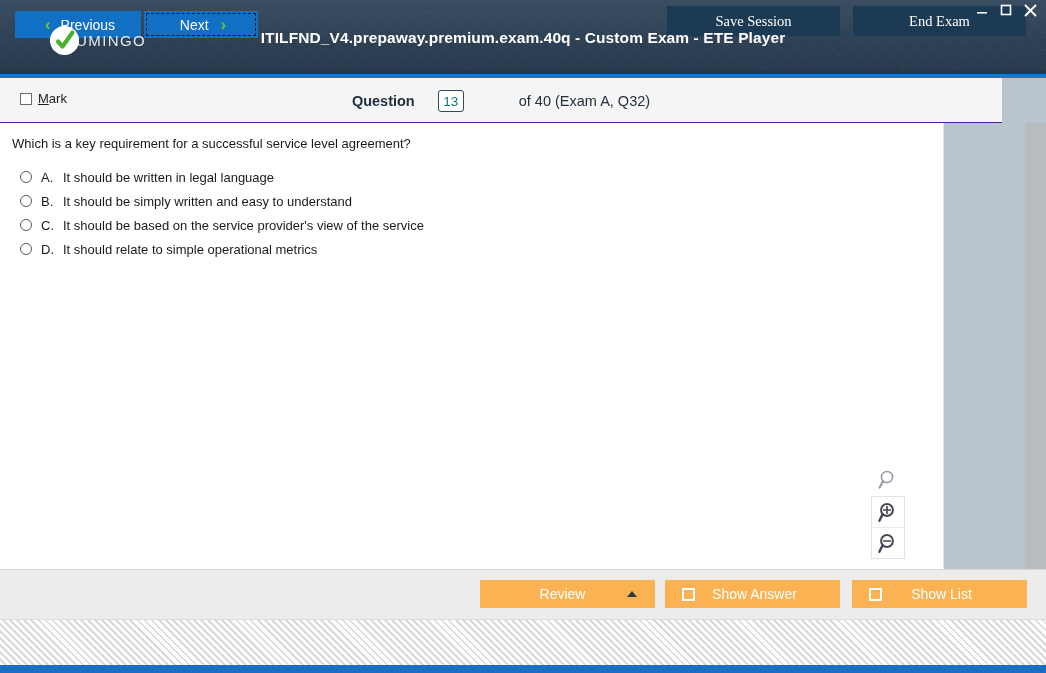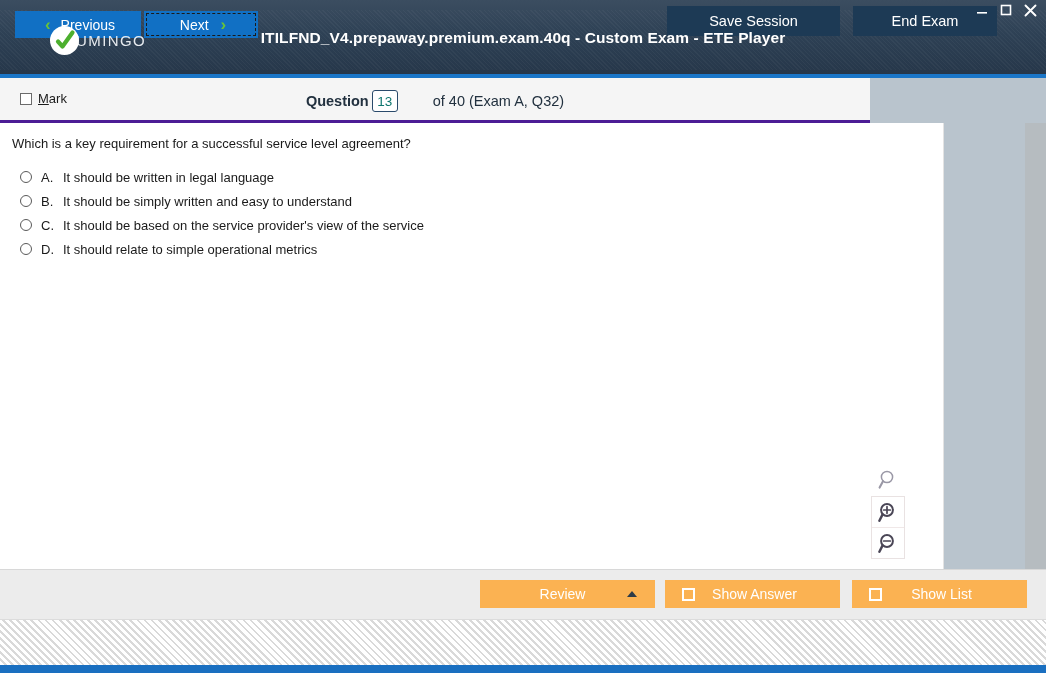--- a/index.html
+++ b/index.html
@@ -95,24 +95,24 @@
     font-size: 15.5px;
     font-weight: bold;
     z-index: 3;
     letter-spacing: 0.1px;
   }
 
   
   .qheader {
     position: absolute;
     left: 0; top: 78px;
-    width: 870px;
+    width: 1002px;
     height: 45px;
     background: #f5f5f5;
-    border-bottom: 3px solid #4c1d95;
+    border-bottom: 1px solid #4c1d95;
     box-sizing: border-box;
   }
   .mark-wrap {
     position: absolute;
     left: 20px;
     top: 13px;
     display: flex;
     align-items: center;
     gap: 6px;
     cursor: default;
@@ -130,21 +130,21 @@
   }
   .mark-label u { text-decoration: underline; }
 
   .qcounter {
     position: absolute;
     left: 0; right: 0;
     top: 12px;
     display: flex;
     align-items: center;
     justify-content: center;
-    gap: 3px;
+    gap: 23px;
     font-size: 14.5px;
     color: #22313f;
   }
   .qcounter .lbl { font-weight: bold; }
   .qnum-box {
     border: 1px solid #2a4a6b;
     border-radius: 3px;
     background: #ffffff;
     min-width: 16px;
     height: 20px;
@@ -345,29 +345,29 @@
     box-sizing: border-box;
   }
   .btn-dark {
     position: absolute;
     top: 6px;
     height: 30px;
     background: #1d3a55;
     color: #ffffff;
     border: none;
     font-size: 14.5px;
-    font-family: Liberation Sans, sans-serif;
+    font-family: Liberation Serif, serif;
     display: flex;
     align-items: center;
     justify-content: center;
     cursor: default;
     padding: 0;
   }
   #btn-save-session { left: 667px; width: 173px; }
-  #btn-end-exam { left: 853px; width: 144px; }
+  #btn-end-exam { left: 853px; width: 173px; }
 
   .statusbar {
     position: absolute;
     left: 0;
     top: 665px;
     width: 1046px;
     height: 8px;
     background: #1a6fc0;
   }
   .left-edge {

